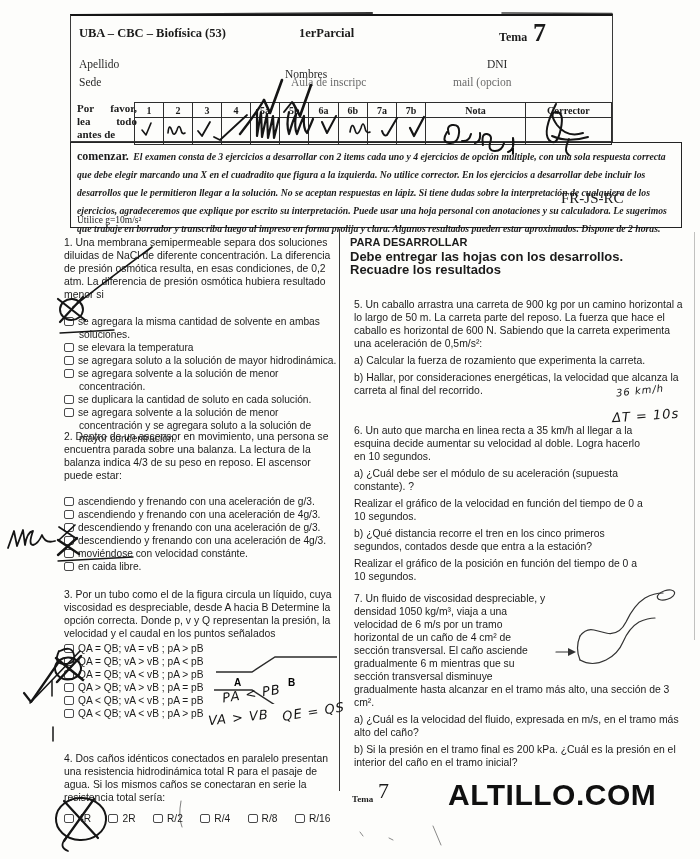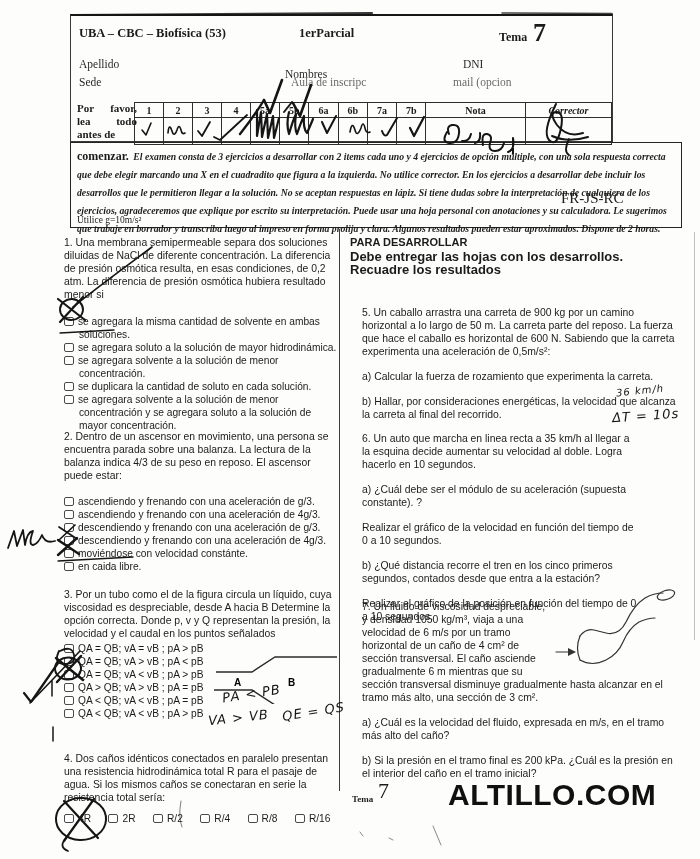--- a/index.html
+++ b/index.html
@@ -23,21 +23,21 @@
   .tema-num { font-size:26px; font-weight:bold; line-height:22px; }
   .notice { width:60px; font-size:11px; font-weight:bold; line-height:13px; text-align:justify; }
 
   table.grade { border-collapse:collapse; }
   table.grade td {
     border:1px solid #2e2e2e; text-align:center;
     font-family:"Liberation Serif", serif; font-size:10px; font-weight:bold;
     padding:0; background:transparent;
   }
   .gc { width:30px; height:15px; }
-  .gn { width:103px; } .gk { width:88px;font-style:italic; }
+  .gn { width:103px; } .gk { width:88px; }
   .grow2 td { height:27px; }
 
   
   .instr-box { left:70px; top:142px; width:612px; height:86px;
                border:1.5px solid #242424; padding:3px 6px 2px 6px; }
   .ilead { font-family:"Liberation Serif", serif; font-weight:bold; font-size:12px; }
   .ibody { font-family:"Liberation Serif", serif; font-weight:bold; font-style:italic;
            font-size:9.7px; line-height:11px; }
   .gnote { position:absolute; left:6px; bottom:2px; font-family:"Liberation Serif", serif;
            font-size:9.5px; }
@@ -53,21 +53,21 @@
   .opt { font-size:10.2px; line-height:13px; padding-left:15px; text-indent:-15px; }
   .cb { display:inline-block; width:10px; height:9px; border:1px solid #4a4a4a;
         border-radius:2px; vertical-align:-1px; margin-right:4px; background:#fff; }
   .opt-inline { display:inline-block; margin-right:13px; font-size:10.2px; }
   .narrow-opts { width:170px; }
 
   .rcol { left:350px; width:342px; }
   .rtitle { font-size:11px; font-weight:bold; }
   .rsub { font-size:13px; font-weight:bold; line-height:13px; width:300px; }
   .rq { font-size:10.4px; line-height:13px; }
-  .rq p { margin:12px; }
+  .rq p { margin:4px; }
   .figwrap { float:right; width:142px; height:88px; margin-left:4px; }
 
   
   .hw { position:absolute; font-family:"DejaVu Sans", sans-serif; font-style:italic;
         color:#141414; letter-spacing:1px; }
 
   .footer-tema-lbl { font-family:"Liberation Serif", serif; font-size:9px; font-weight:bold; }
   .footer-tema-num { font-family:"Liberation Serif", serif; font-size:22px; line-height:18px; }
   .watermark { font-size:30px; font-weight:900; letter-spacing:.5px; color:#101010; }
 
@@ -79,21 +79,21 @@
 <div class="page">
 
   <div class="abs hdr-box">
     <span class="abs serif b course" style="left:8px;top:10px">UBA – CBC – Biofísica (53)</span>
     <span class="abs serif b course" style="left:228px;top:10px">1erParcial</span>
     <span class="abs serif tema-lbl" style="left:428px;top:14px">Tema</span>
     <span class="abs serif tema-num" style="left:462px;top:6px">7</span>
 
     <span class="abs serif field-lbl" style="left:8px;top:34px">Apellido</span>
     <span class="abs serif field-lbl" style="left:214px;top:44px">Nombres</span>
-    <span class="abs serif field-lbl" style="left:392px;top:34px">DNI</span>
+    <span class="abs serif field-lbl" style="left:416px;top:34px">DNI</span>
     <span class="abs serif field-lbl" style="left:8px;top:52px">Sede</span>
     <span class="abs serif field-lbl faded" style="left:220px;top:52px">Aula de inscripc</span>
     <span class="abs serif field-lbl faded" style="left:382px;top:52px">mail (opcion</span>
 
     <div class="abs notice serif" style="left:6px;top:86px">Por favor, lea todo antes de</div>
 
     <table class="grade abs" style="left:63px;top:86px">
       <tbody>
           <tr>
         <td class="gc">1</td>
@@ -135,20 +135,21 @@
     <div class="gnote">Utilice g=10m/s²</div>
     <div class="code">FR-JS-RC</div>
   </div>
 
   <div class="abs divider"></div>
   <div class="abs edge-line"></div>
 
   <div class="abs qblock" style="top:236px">
     <p class="qtext" style="margin-bottom:14px">1. Una membrana semipermeable separa dos soluciones diluidas de NaCl de diferente concentración. La diferencia de presión osmótica resulta, en esas condiciones, de 0,2 atm. La diferencia de presión osmótica hubiera resultado menor si</p>
     <div class="opt"><span class="cb"></span><span>se agregara la misma cantidad de solvente en ambas soluciones.</span></div>
+    <div class="opt"><span class="cb"></span><span>se elevara la temperatura</span></div>
     <div class="opt"><span class="cb"></span><span>se agregara soluto a la solución de mayor hidrodinámica.</span></div>
     <div class="opt"><span class="cb"></span><span>se agregara solvente a la solución de menor concentración.</span></div>
     <div class="opt"><span class="cb"></span><span>se duplicara la  cantidad de soluto en cada solución.</span></div>
     <div class="opt"><span class="cb"></span><span>se agregara solvente a la solución de menor concentración y se agregara soluto a la solución de mayor concentración.</span></div>
   </div>
 
   <div class="abs qblock" style="top:430px">
     <p class="qtext" style="margin-bottom:13px">2. Dentro de un ascensor en movimiento, una persona se encuentra parada sobre una balanza. La lectura de la balanza indica 4/3 de su peso en reposo.  El ascensor puede estar:</p>
     <div class="opt"><span class="cb"></span><span>ascendiendo y frenando con una aceleración de g/3.</span></div>
     <div class="opt"><span class="cb"></span><span>ascendiendo y frenando con una aceleración de 4g/3.</span></div>

